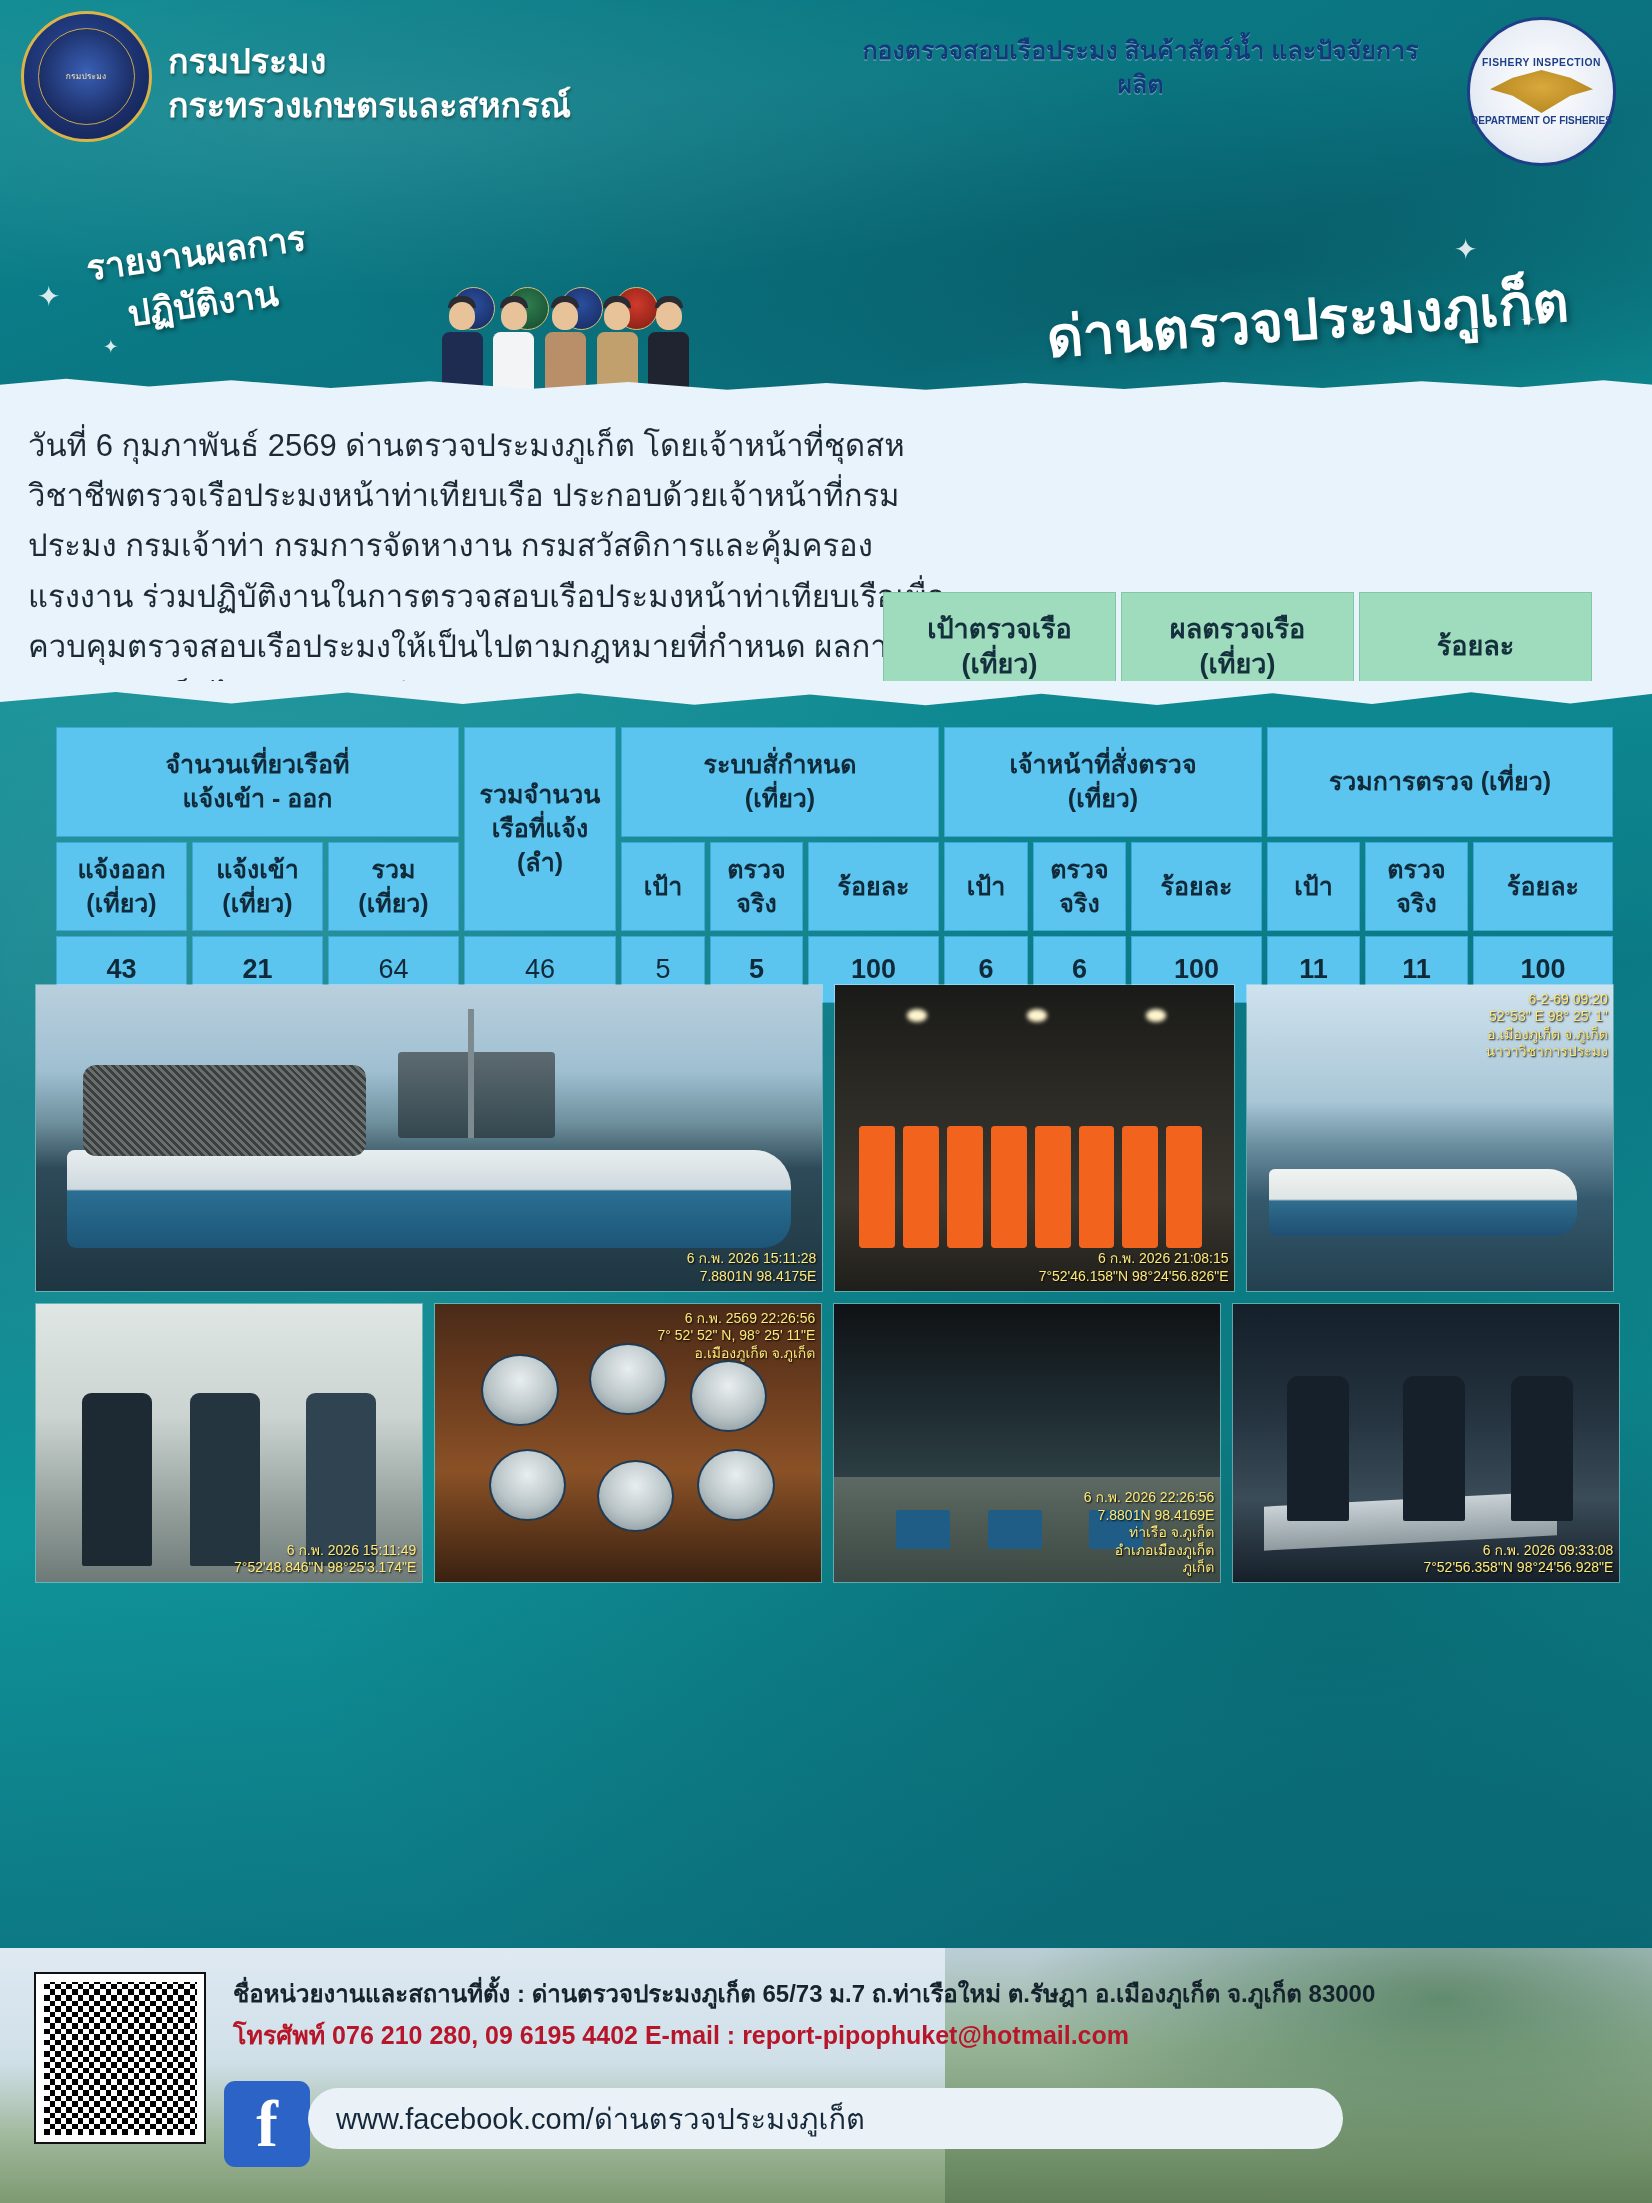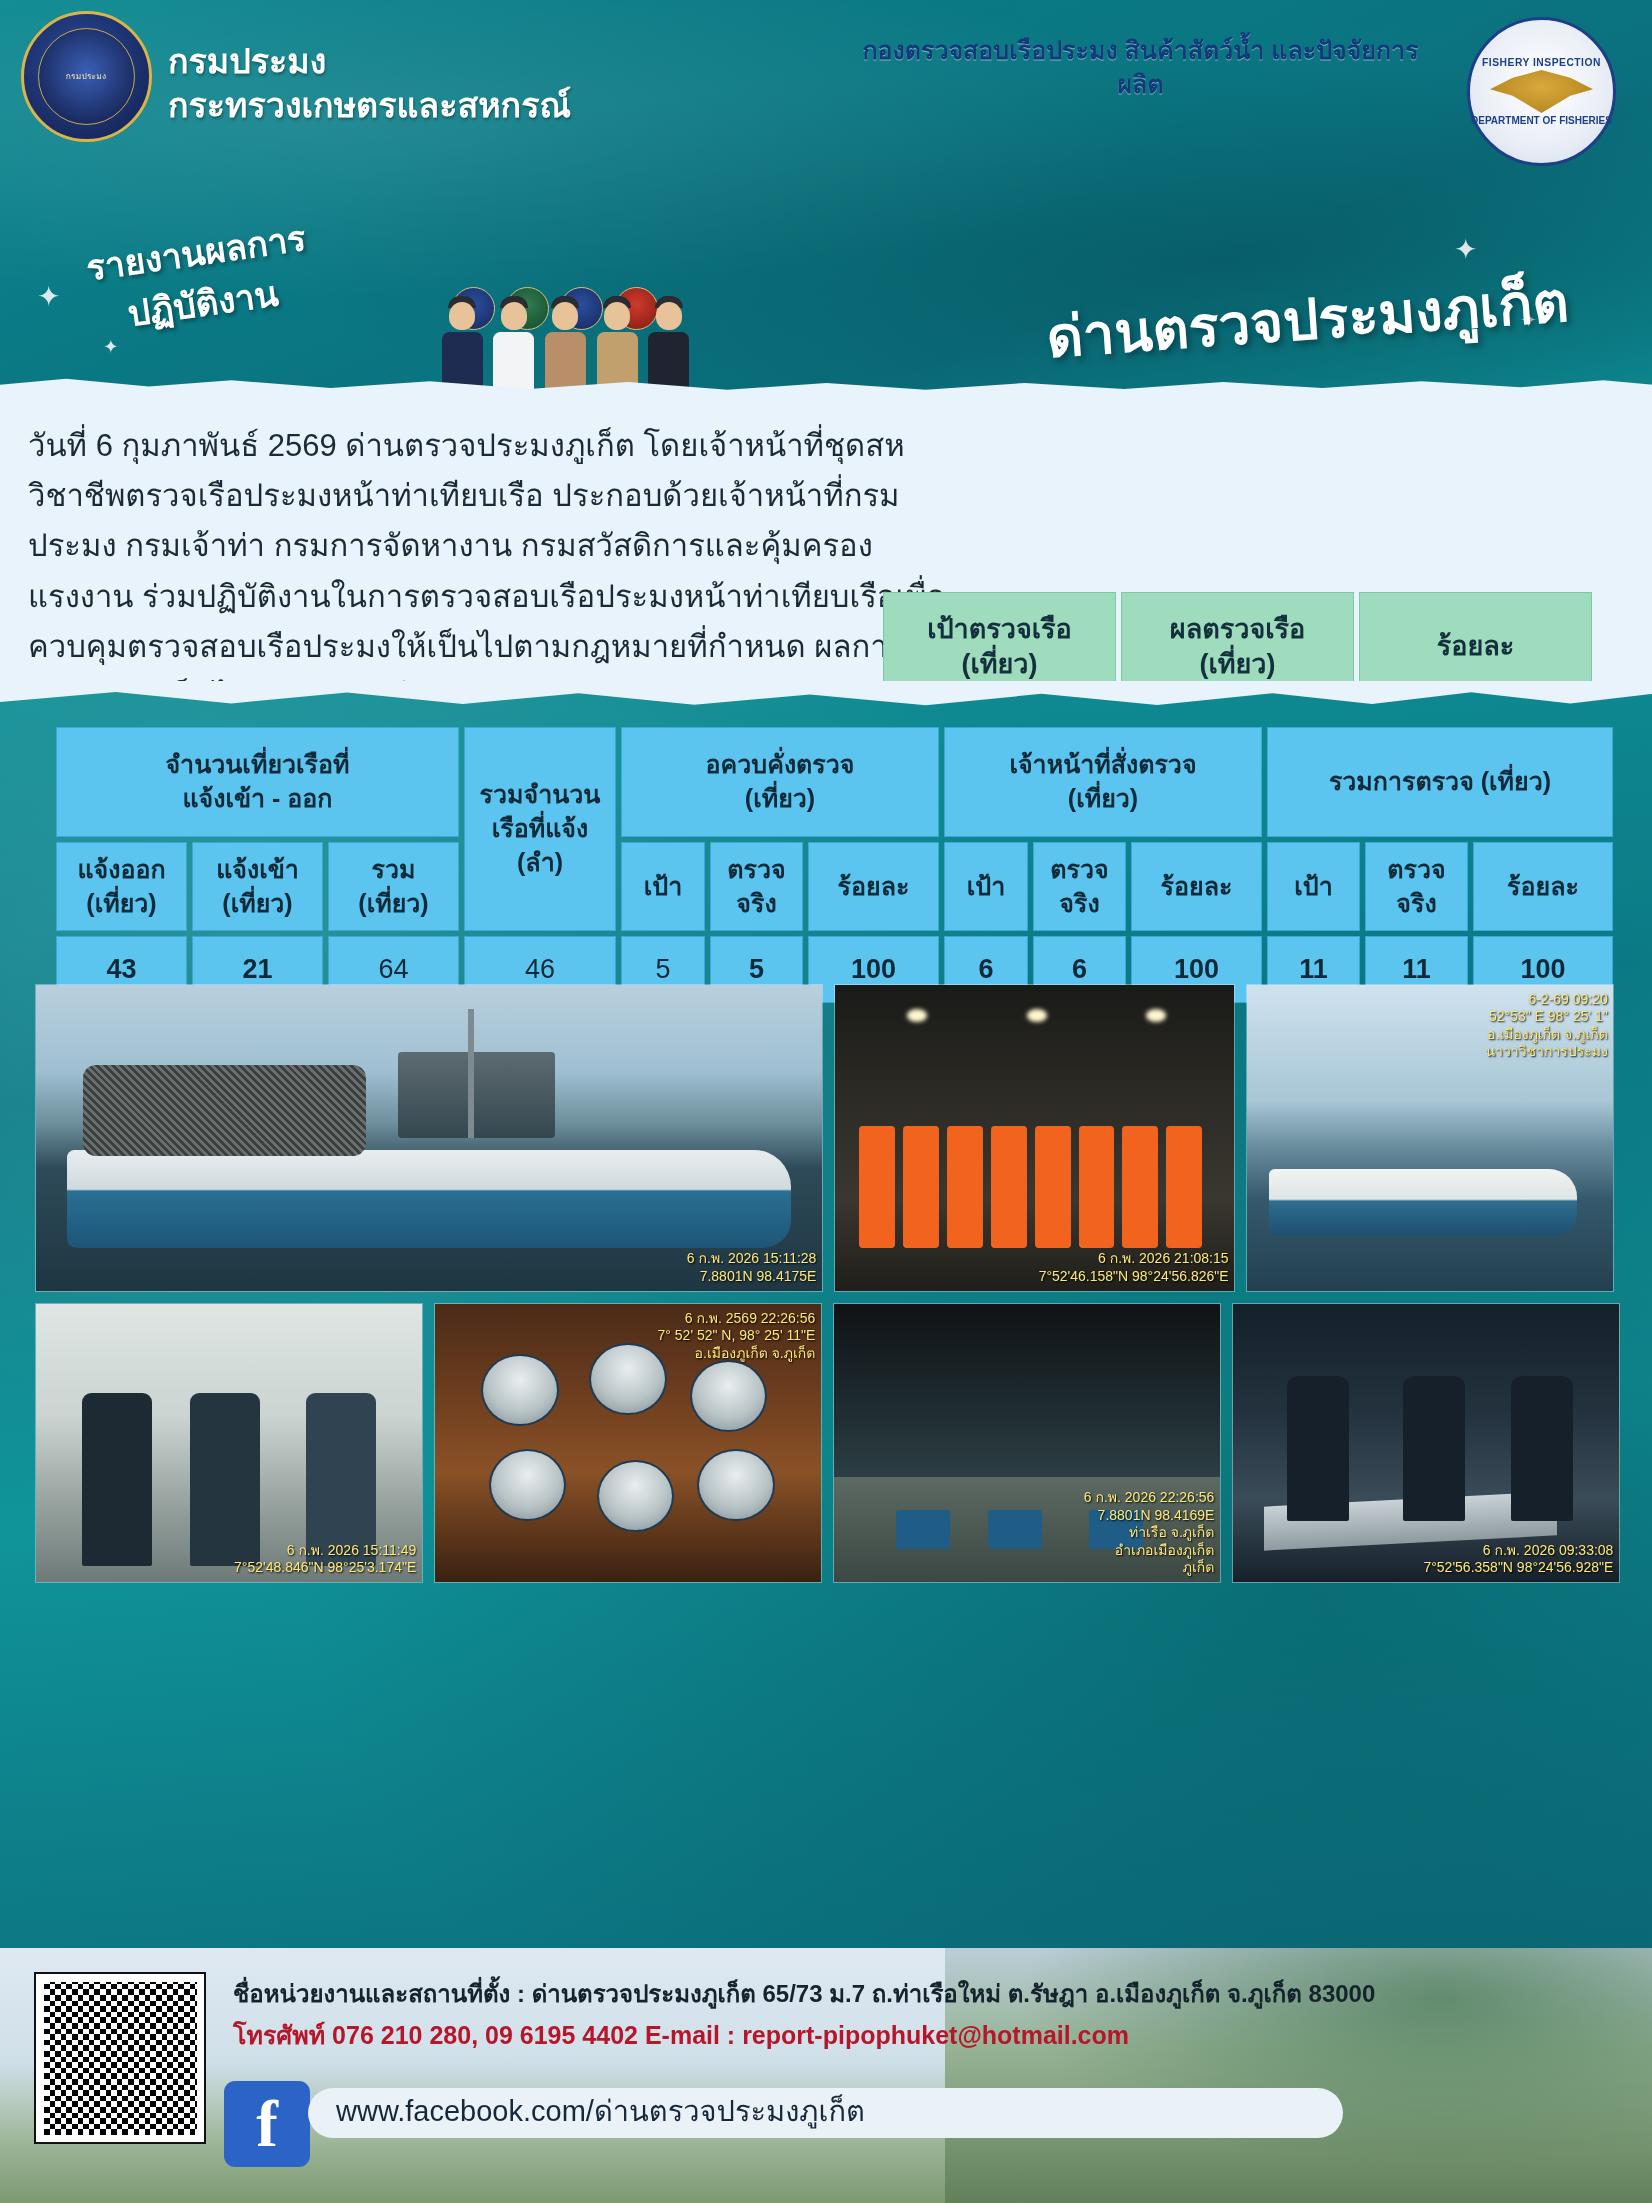--- a/index.html
+++ b/index.html
@@ -222,23 +222,23 @@
   }
   .contact1{
     position:absolute; left:233px; top:1974px; width:1380px;
     font-size:24px; color:#15232c; font-weight:bold;
   }
   .contact2{
     position:absolute; left:233px; top:2015px; width:1380px;
     font-size:25px; color:#b7162a; font-weight:bold;
   }
   .fb-box{
-    position:absolute; left:308px; top:2088px; width:1035px; height:50px;
+    position:absolute; left:308px; top:2088px; width:1035px; height:61px;
     background:#eaf2f8; border-radius:35px;
-    display:flex; align-items:flex-start; padding-left:28px;
+    display:flex; align-items:center; padding-left:28px;
   }
   .fb-url{ font-size:29px; color:#16283a; }
   .fb-icon{
     position:absolute; left:224px; top:2081px; width:86px; height:86px;
     background:#2b63c6; border-radius:11.2px; color:#fff;
     font-size:65px; font-weight:bold; line-height:86px; text-align:center;
     font-family:"Liberation Serif", serif;
   }
 </style>
 </head>
@@ -338,21 +338,21 @@
 <div class="sea"></div>
 
 <table class="main-table">
   <tbody>
       <tr>
     <th colspan="3" style="width: 392px; height: 110px; white-space: pre-line;" s="">จำนวนเที่ยวเรือที่
 แจ้งเข้า - ออก</th>
     <th rowspan="2" style="width: 152px; white-space: pre-line;">รวมจำนวน
 เรือที่แจ้ง
 (ลำ)</th>
-    <th colspan="3" style="width: 308px; white-space: pre-line;">อควบคั่งตรวจ
+    <th colspan="3" style="width: 308px; white-space: pre-line;">ระบบสั่กำหนด
 (เที่ยว)</th>
     <th colspan="3" style="width: 308px; white-space: pre-line;">เจ้าหน้าที่สั่งตรวจ
 (เที่ยว)</th>
     <th colspan="3" style="width: 336px; white-space: pre-line;">รวมการตรวจ (เที่ยว)</th>
   </tr>
   <tr>
     <th style="width: 131px; height: 89px; white-space: pre-line;">แจ้งออก
 (เที่ยว)</th>
     <th style="width: 131px; white-space: pre-line;">แจ้งเข้า
 (เที่ยว)</th>

